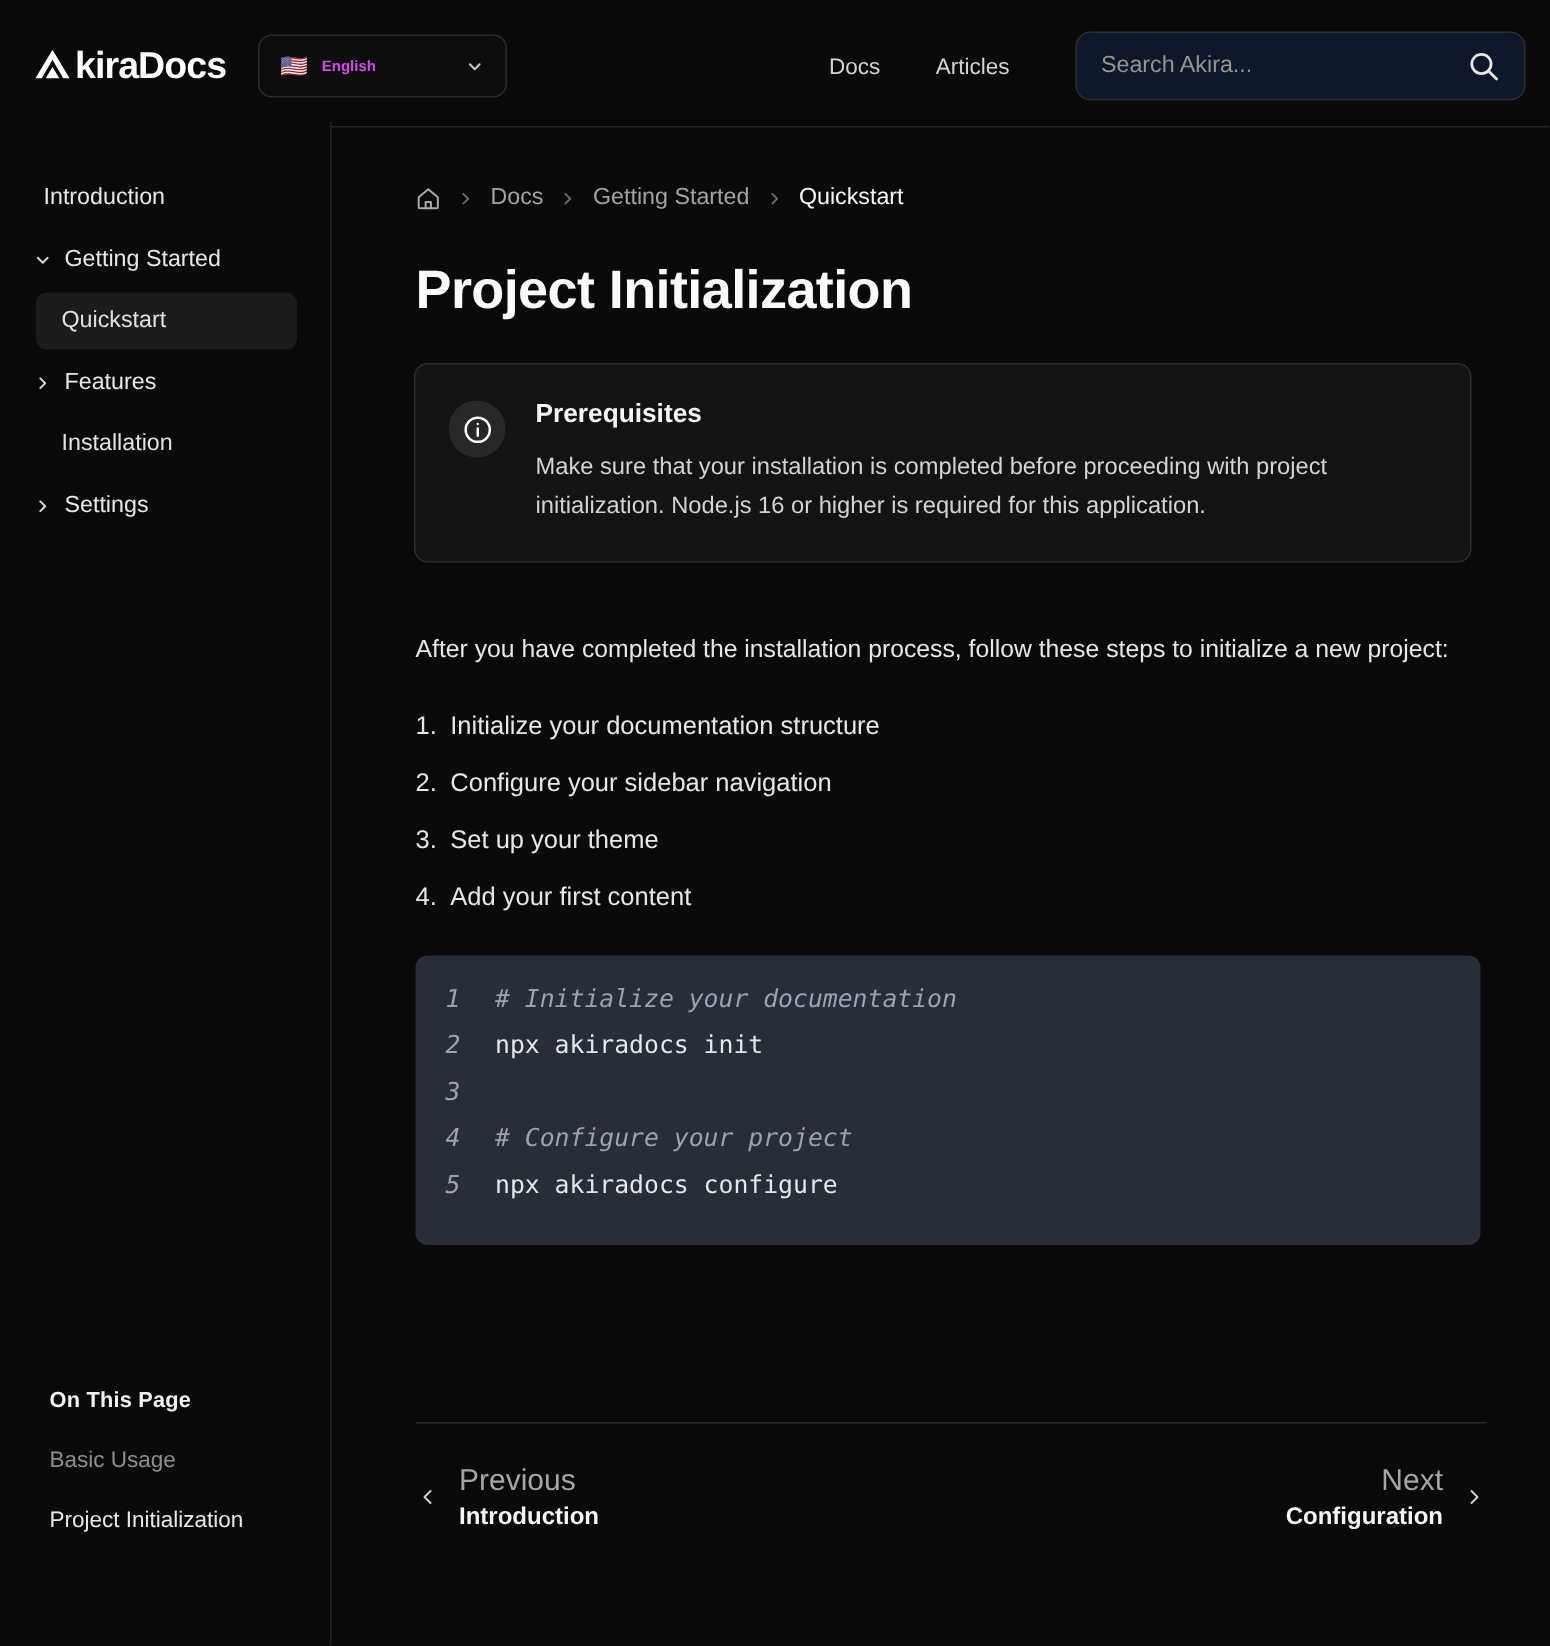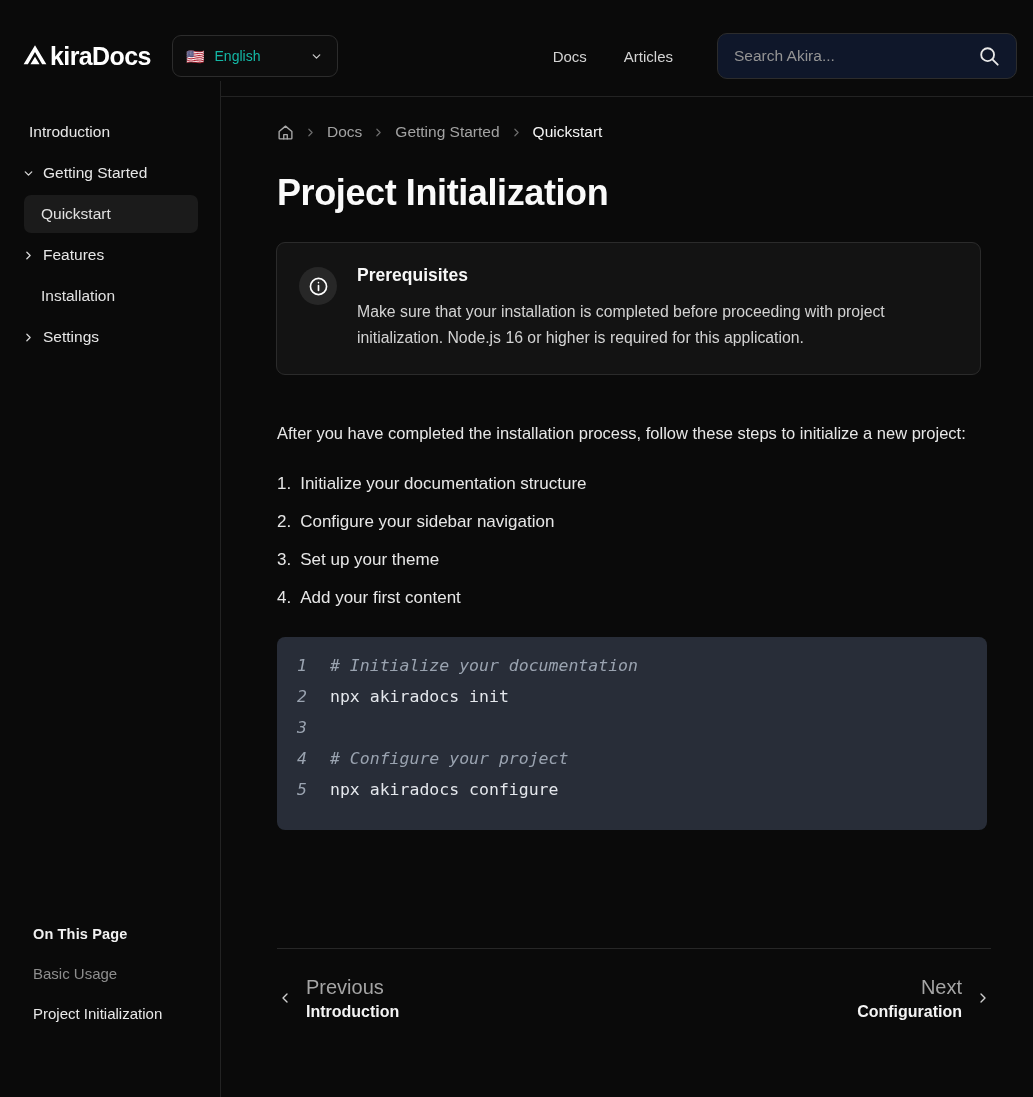--- a/index.html
+++ b/index.html
@@ -8,21 +8,21 @@
     width: 1033px;
     height: 1097px;
     background: #0a0a0a;
     font-family: "Liberation Sans", sans-serif;
     overflow: hidden;
   }
 
   
   .header {
     position: absolute;
-    top: 16px; left: 0;
+    top: 4px; left: 0;
     width: 1033px;
     height: 81px;
     border-bottom: 1px solid #232323;
     display: flex;
     align-items: center;
     background: #0a0a0a;
   }
 
   .logo {
     display: flex;
@@ -46,21 +46,21 @@
     border: 1px solid #2c2c2c;
     border-radius: 9px;
     background: #0d0d0d;
     display: flex;
     align-items: center;
     padding: 0 14px;
     gap: 9px;
     cursor: pointer;
   }
   .flag { font-size: 15px; line-height: 1; }
-  .lang-label { font-size: 14px; color: #14b8a6; flex: 1; }
+  .lang-label { font-size: 10px; color: #d946ef; flex: 1; font-weight: bold; }
   .chev-down-sm { width: 13px; height: 13px; color: #c8c8c8; }
 
   .nav-links {
     margin-left: auto;
     display: flex;
     align-items: center;
     gap: 37px;
   }
   .nav-link {
     font-size: 15px;

